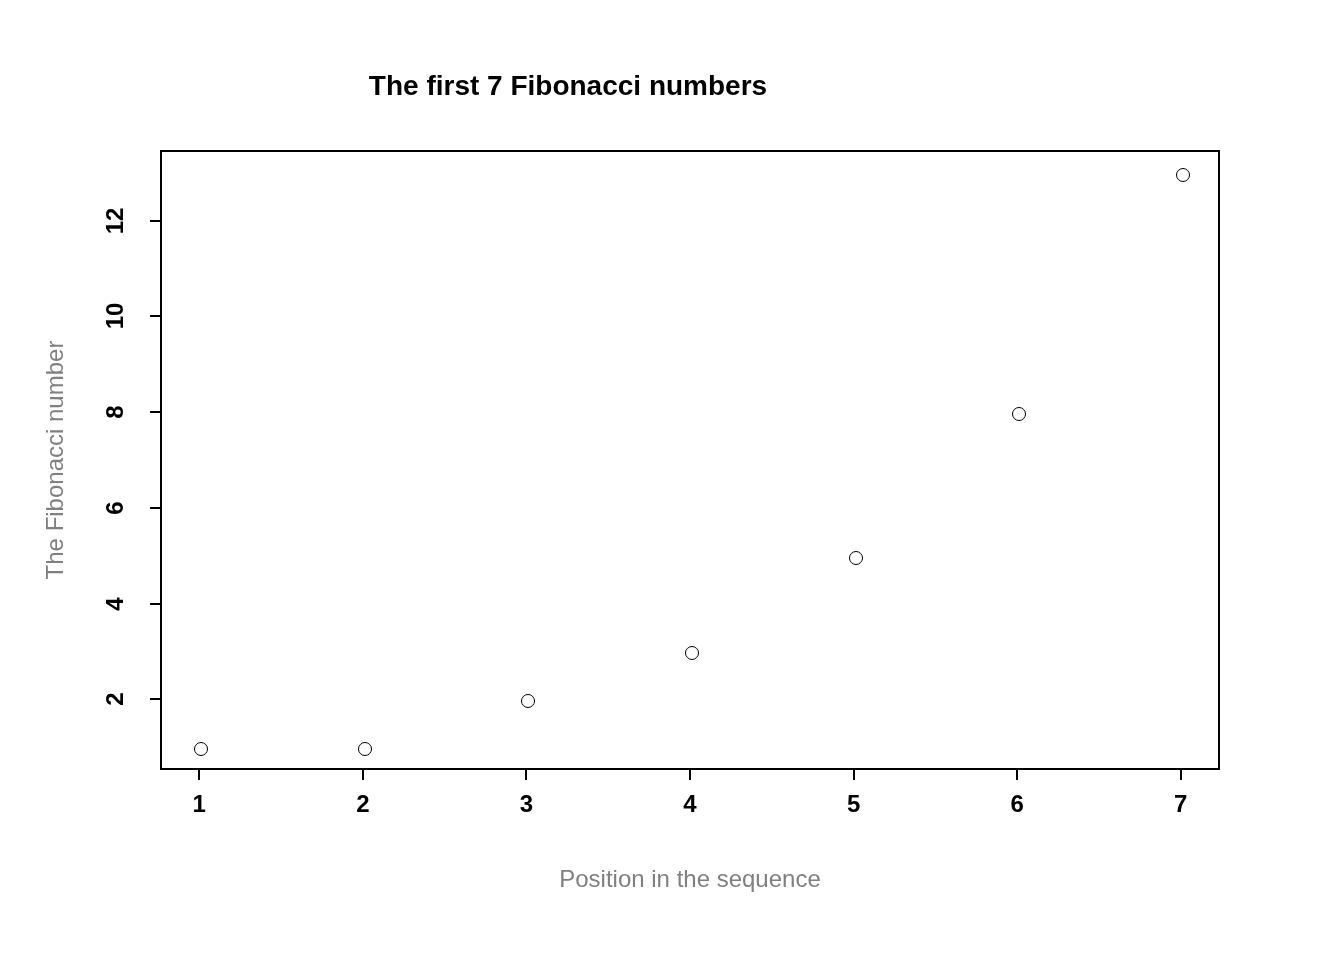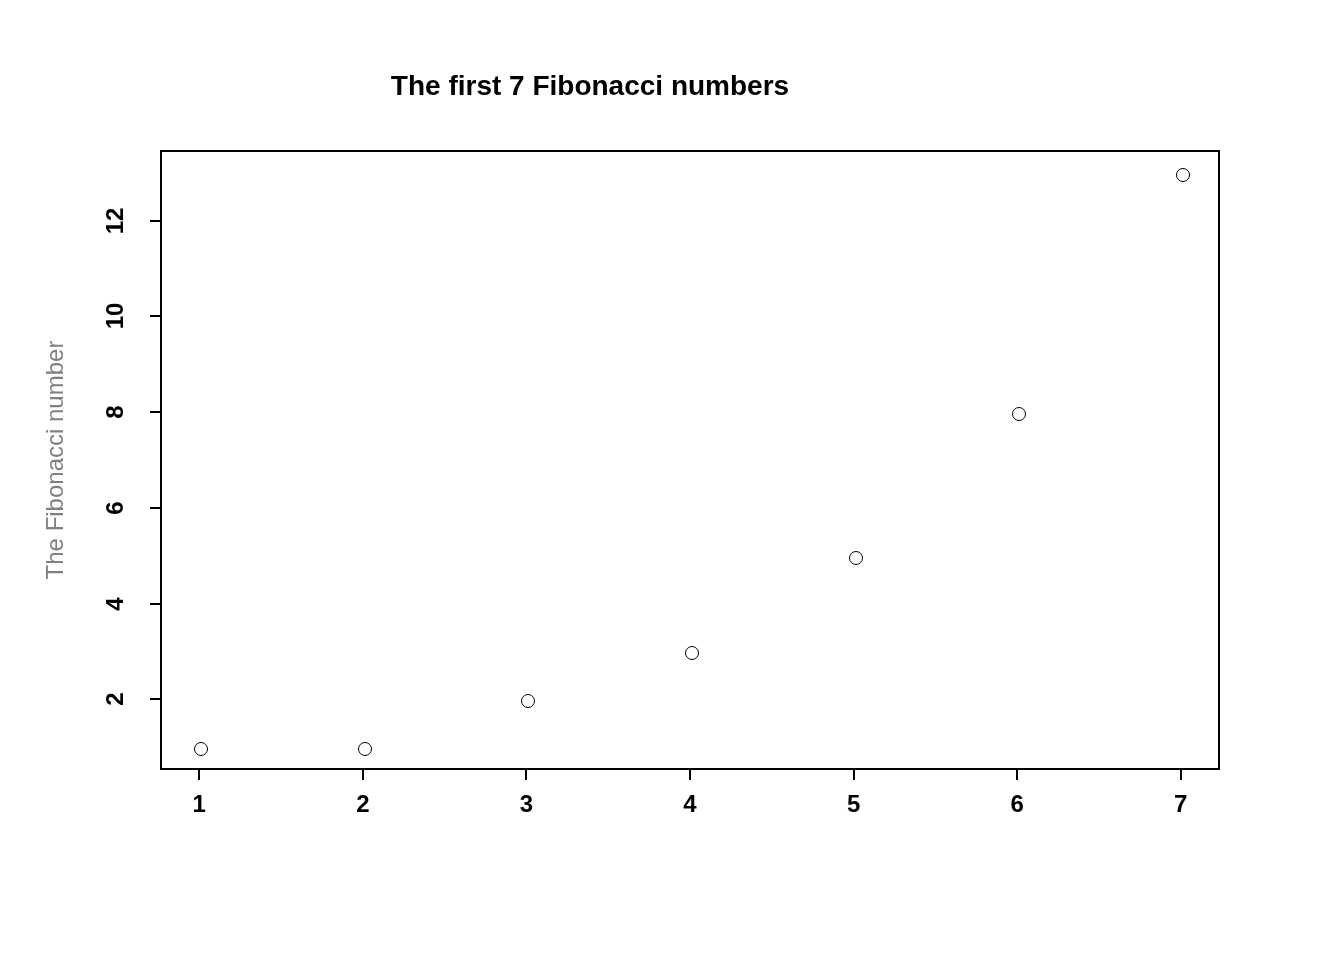--- a/index.html
+++ b/index.html
@@ -8,21 +8,20 @@
     width: 1344px;
     height: 960px;
     background: #ffffff;
     font-family: Arial, Helvetica, sans-serif;
     color: #000000;
   }
   .chart-wrap {
     position: relative;
     width: 1136px;
     height: 960px;
-    padding-left: 44px;
   }
   .title {
     position: absolute;
     top: 70px;
     left: 0;
     width: 100%;
     text-align: center;
     font-size: 28px;
     font-weight: bold;
     color: #000;
@@ -138,14 +137,15 @@
       <div class="ytick" style="top: 507.84px;"></div>
       <div class="ylabeltick" style="top: 507.84px;">6</div>
       <div class="ytick" style="top: 412.16px;"></div>
       <div class="ylabeltick" style="top: 412.16px;">8</div>
       <div class="ytick" style="top: 316.481px;"></div>
       <div class="ylabeltick" style="top: 316.481px;">10</div>
       <div class="ytick" style="top: 220.802px;"></div>
       <div class="ylabeltick" style="top: 220.802px;">12</div>
     </div>
 
+  <div class="xlabel">Position in the sequence</div>
   <div class="ylabel">The Fibonacci number</div>
 </div>
 
 </body></html>

